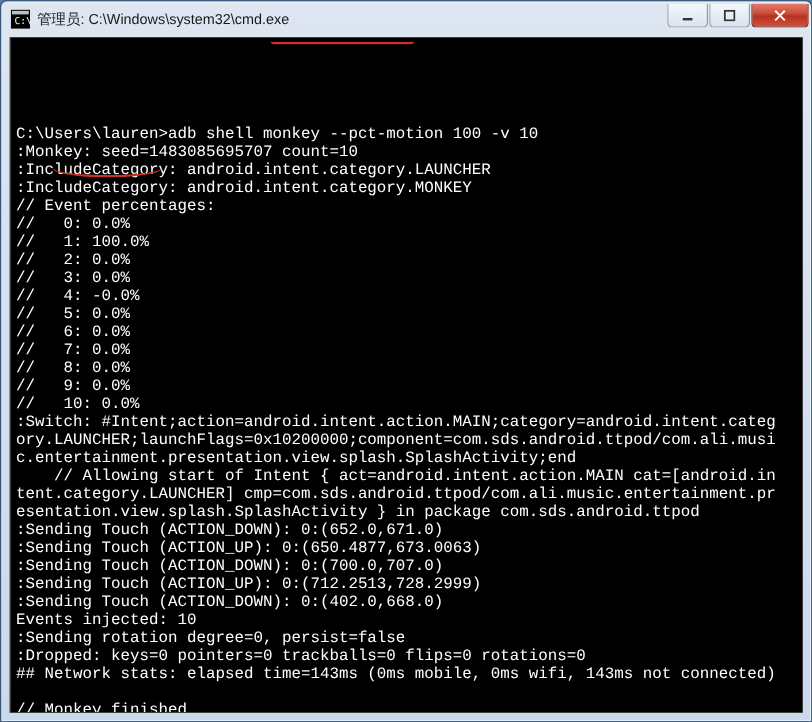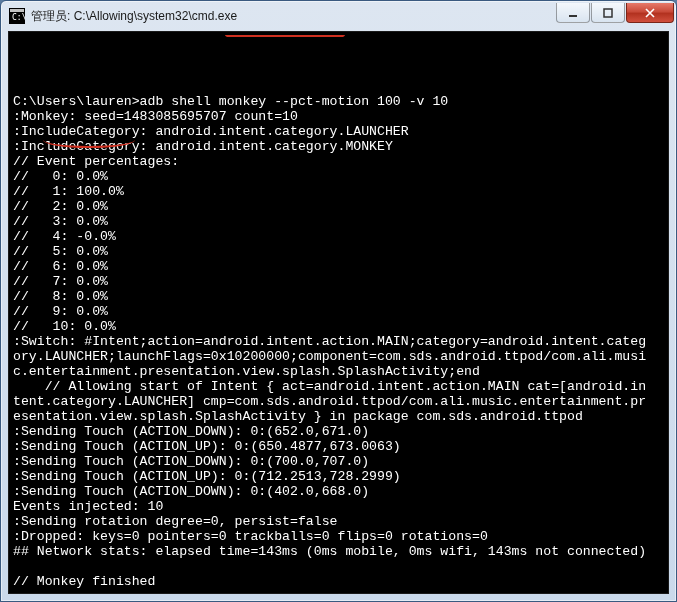--- a/index.html
+++ b/index.html
@@ -68,21 +68,21 @@
   }
   .win-btn svg { display:block; }
   .client {
     flex: 1;
     margin: 0 7px 7px 7px;
     background: #000;
     color: #fff;
     font-family: Consolas, "Courier New", monospace;
     font-size: 13.2px;
     line-height: 15px;
-    padding: 2px 4px 4px 4px;
+    padding: 12px 4px 4px 4px;
     overflow-y: auto;
     white-space: pre;
     border: 1px solid #1a1a1a;
     position: relative;
   }
   .client::-webkit-scrollbar { width: 17px; }
   .client::-webkit-scrollbar-track { background: #e8e8e8; }
   .client::-webkit-scrollbar-thumb { background: #c0c0c0; border: 1px solid #999; }
   .client::-webkit-scrollbar-button {
     background: #e8e8e8;
@@ -102,21 +102,21 @@
 
 <div class="window">
   <div class="titlebar">
     <span class="title-icon">
       <svg width="16" height="16" viewBox="0 0 16 16">
         <rect x="0" y="0" width="16" height="16" fill="#000"></rect>
         <rect x="1" y="1" width="14" height="3" fill="#c0c0c0"></rect>
         <text x="3" y="12" font-size="8" fill="#fff" font-family="monospace">C:\</text>
       </svg>
     </span>
-    <span class="title-text">管理员: C:\Allowing\system32\cmd.exe</span>
+    <span class="title-text">管理员: C:\Windows\system32\cmd.exe</span>
     <div class="win-buttons">
       <div class="win-btn" title="Minimize">
         <svg width="10" height="10" viewBox="0 0 10 10">
             <rect x="1" y="7" width="8" height="2" fill="#333"></rect>
           </svg>
       </div>
       <div class="win-btn" title="Maximize">
         <svg width="10" height="10" viewBox="0 0 10 10">
             <rect x="1" y="1" width="8" height="8" fill="none" stroke="#333" stroke-width="1.5"></rect>
           </svg>

